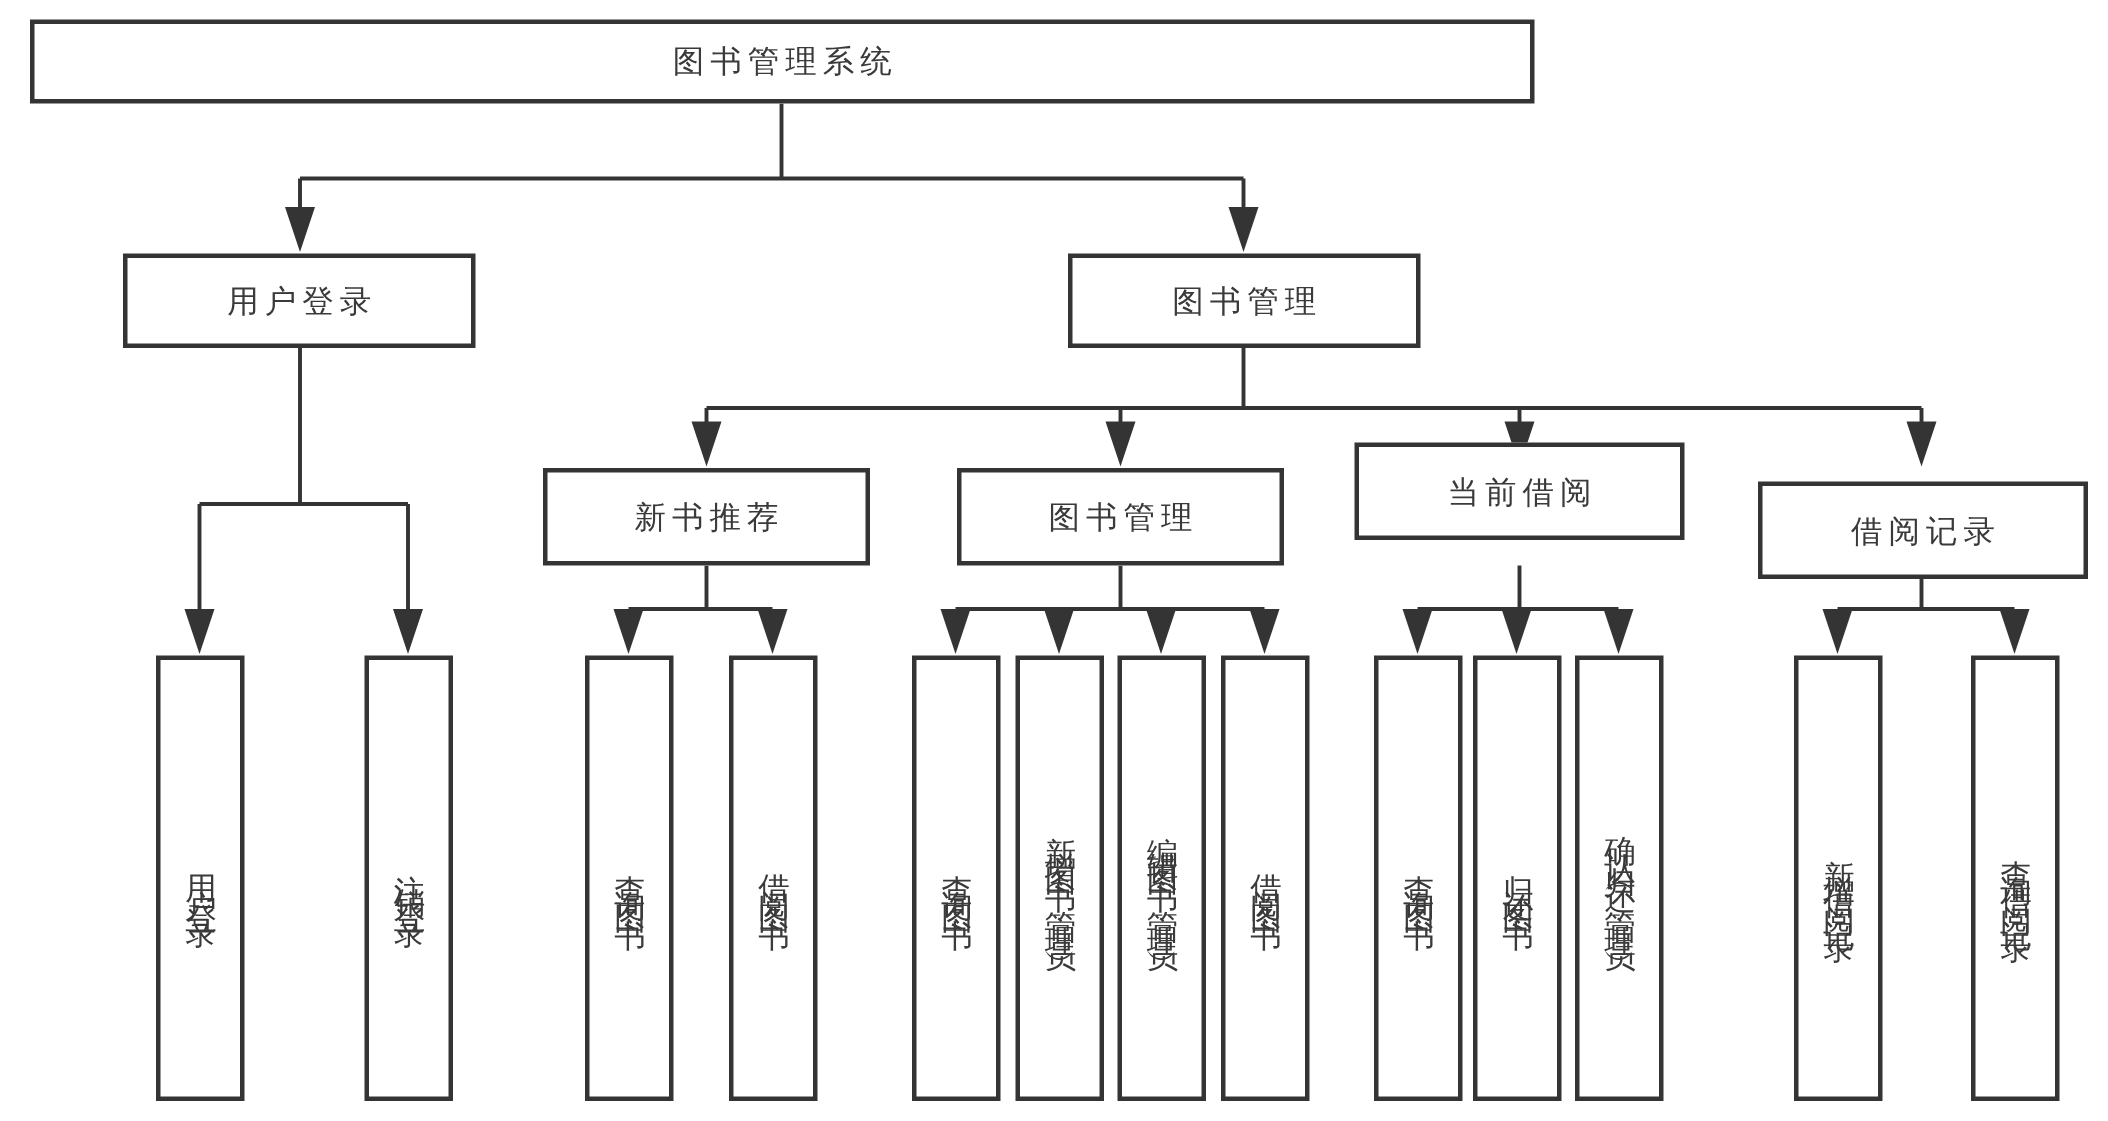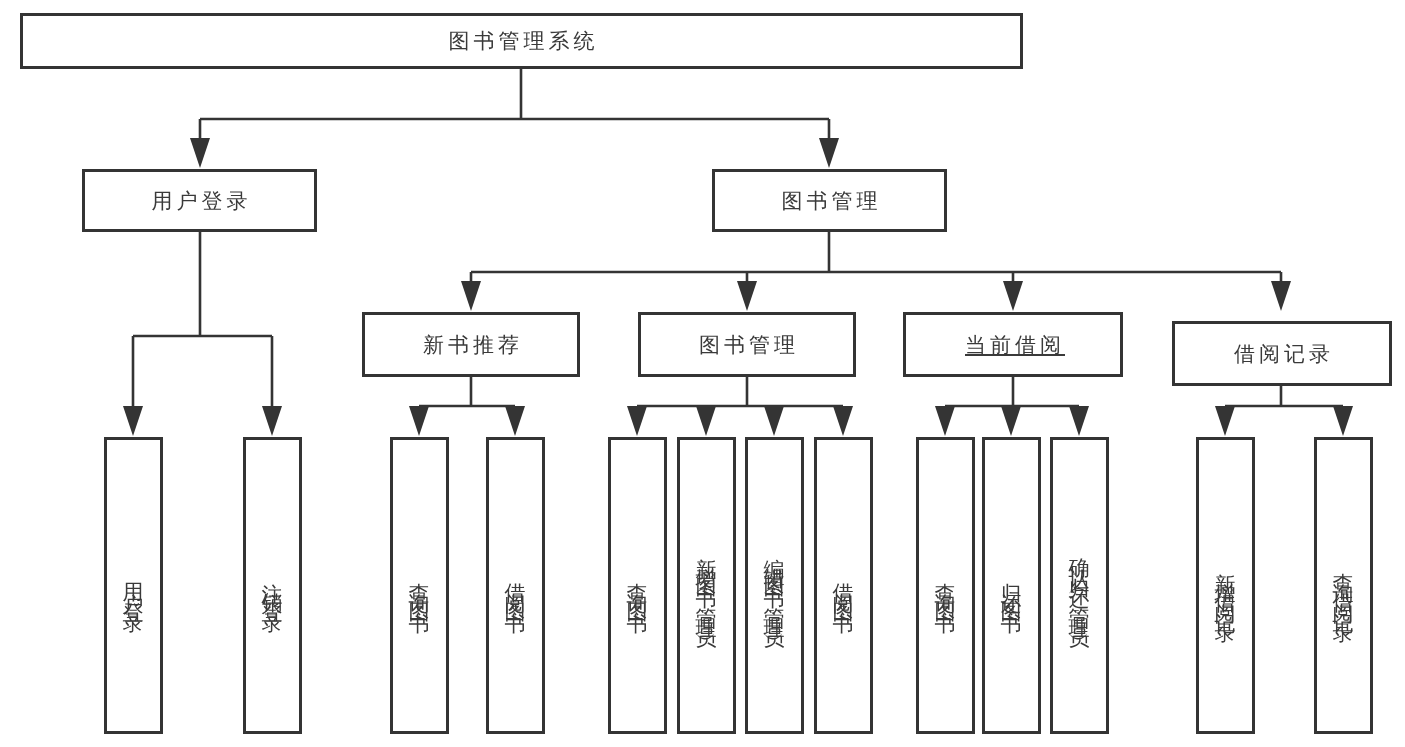--- a/index.html
+++ b/index.html
@@ -39,21 +39,21 @@
     color:rgba(168,168,168,0.92);
     z-index:5;
     white-space:nowrap;
   }
   
   #n-root{left:20px;top:13px;width:1003px;height:56px;}
   #n-userlogin{left:82px;top:169px;width:235px;height:63px;}
   #n-bookmgmt{left:712px;top:169px;width:235px;height:63px;}
   #n-newrec{left:362px;top:312px;width:218px;height:65px;}
   #n-borrow{left:638px;top:312px;width:218px;height:65px;}
-  #n-current{left:903px;top:312px;width:220px;height:65px;text-decoration:underline;}
+  #n-current{left:903px;top:295px;width:220px;height:65px;}
   #n-records{left:1172px;top:321px;width:220px;height:65px;}
   .vbox{top:437px;width:59px;height:297px;}
   #n-g1c1{left:104px;} #n-g1c2{left:243px;}
   #n-g2c1{left:390px;} #n-g2c2{left:486px;}
   #n-g3c1{left:608px;} #n-g3c2{left:677px;} #n-g3c3{left:745px;} #n-g3c4{left:814px;}
   #n-g4c1{left:916px;} #n-g4c2{left:982px;} #n-g4c3{left:1050px;}
   #n-g5c1{left:1196px;} #n-g5c2{left:1314px;}
 </style>
 </head>
 <body>

